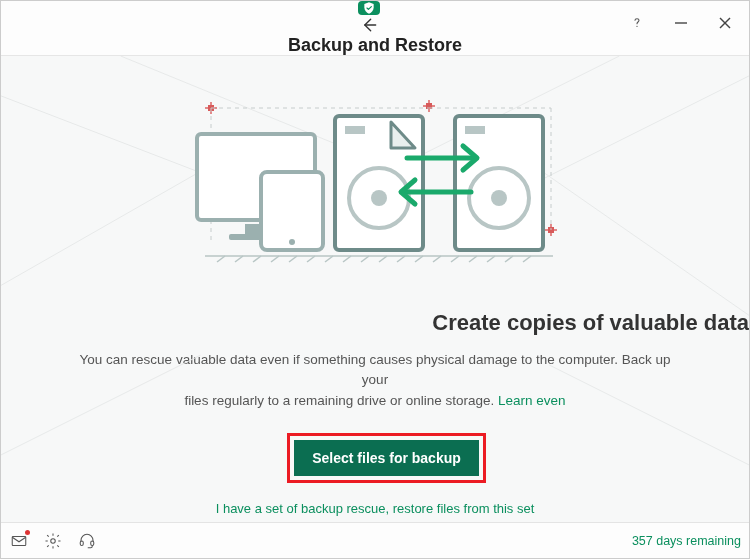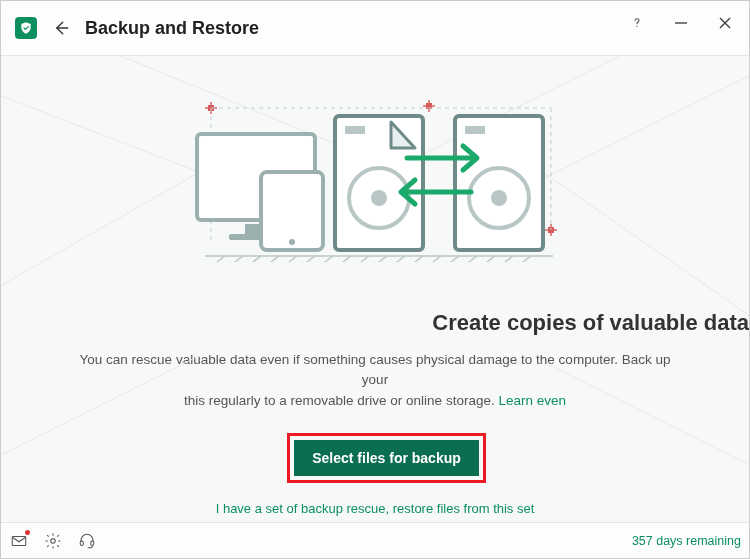--- a/index.html
+++ b/index.html
@@ -13,20 +13,21 @@
     border: 1px solid #ccc;
   }
   
   .titlebar {
     height: 54px;
     display: flex;
     align-items: center;
     padding: 0 14px;
     background: #fdfdfd;
     position: relative;
+    flex-direction: column;
   }
   .app-logo {
     width: 22px; height: 22px;
     background: #0b8f5e;
     border-radius: 4px;
     display: flex; align-items: center; justify-content: center;
     margin-right: 12px;
   }
   .app-logo svg { width: 14px; height: 14px; }
   .back-arrow {
@@ -295,21 +296,21 @@
         <line x1="320" y1="162" x2="328" y2="156"></line>
           <line x1="338" y1="162" x2="346" y2="156"></line>
       </g>
     </svg>
   </div>
 
   <div class="heading">Create copies of valuable data</div>
 
   <div class="description">
     <span>You can rescue valuable data even if something causes physical damage to the computer. Back up your</span><br>
-    <span>this regularly to a removable drive or online storage.</span>
+    <span>files regularly to a remaining drive or online storage.</span>
     <span class="learn-more">Learn even</span>
   </div>
 
   <div class="primary-btn-wrap">
     <span class="highlight-box">
       <button class="primary-btn">Select files for backup</button>
     </span>
   </div>
 
   <div class="restore-link">I have a set of backup rescue, restore files from this set</div>

